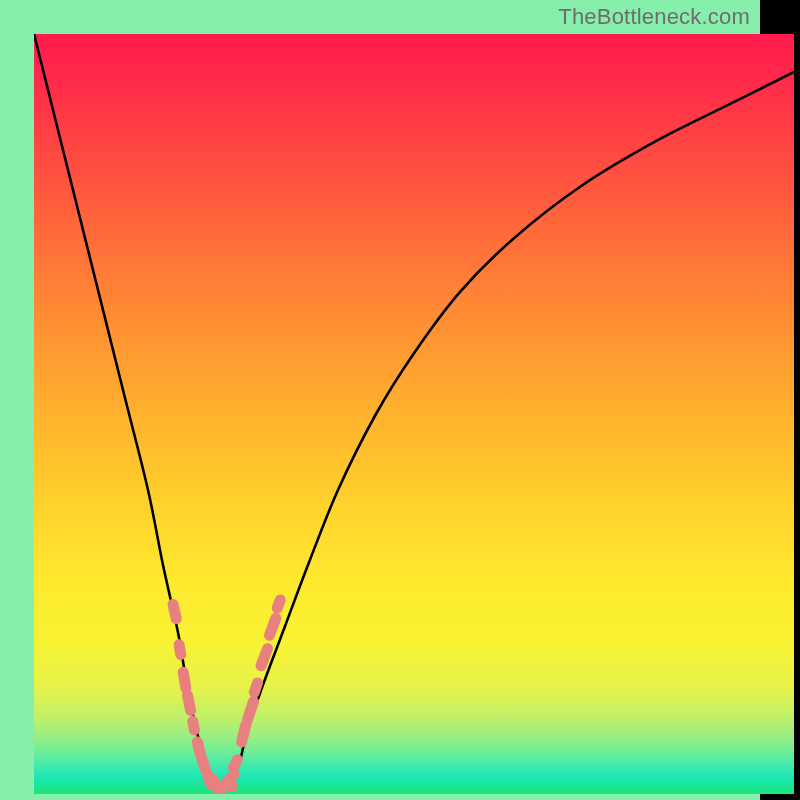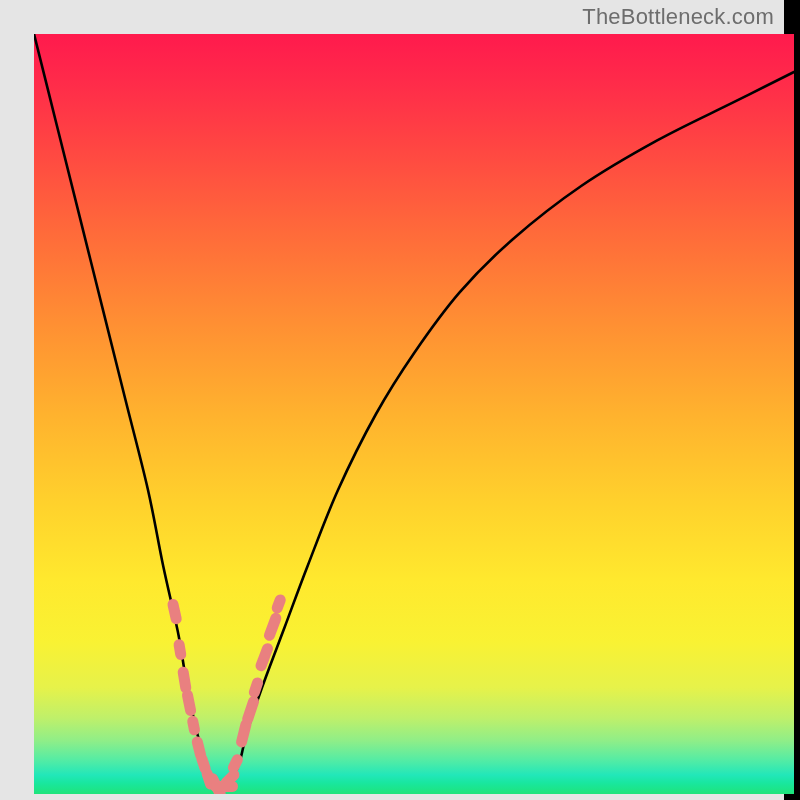--- a/index.html
+++ b/index.html
@@ -8,22 +8,21 @@
     width: 800px;
     height: 800px;
     background: #000;
     overflow: hidden;
     font-family: Arial, Helvetica, sans-serif;
   }
   .frame {
     position: relative;
     width: 760px;
     height: 800px;
-    background: #e5e5e5;
-    padding-left: 24px;
+    background: #86efac;
   }
   .plot-area {
     position: absolute;
     left: 34px;
     top: 34px;
     width: 760px;
     height: 760px;
     overflow: hidden;
   }
   .gradient-bg {

